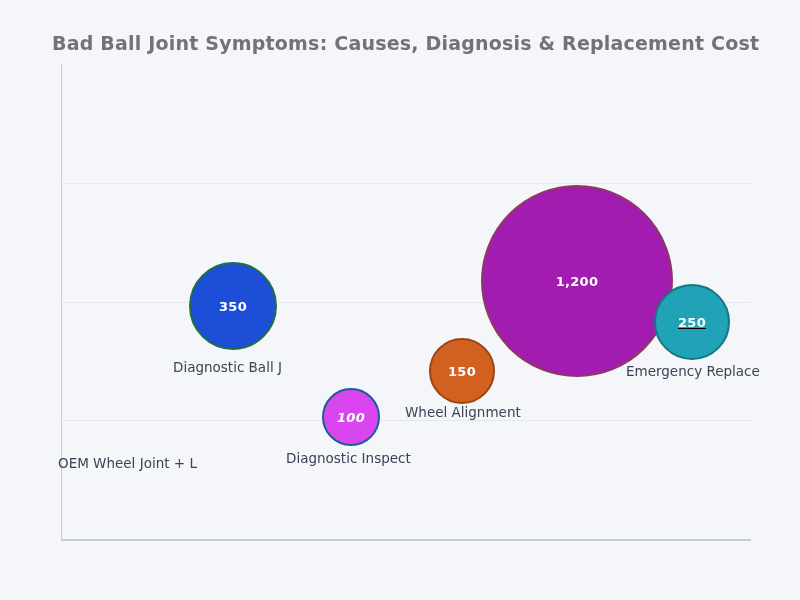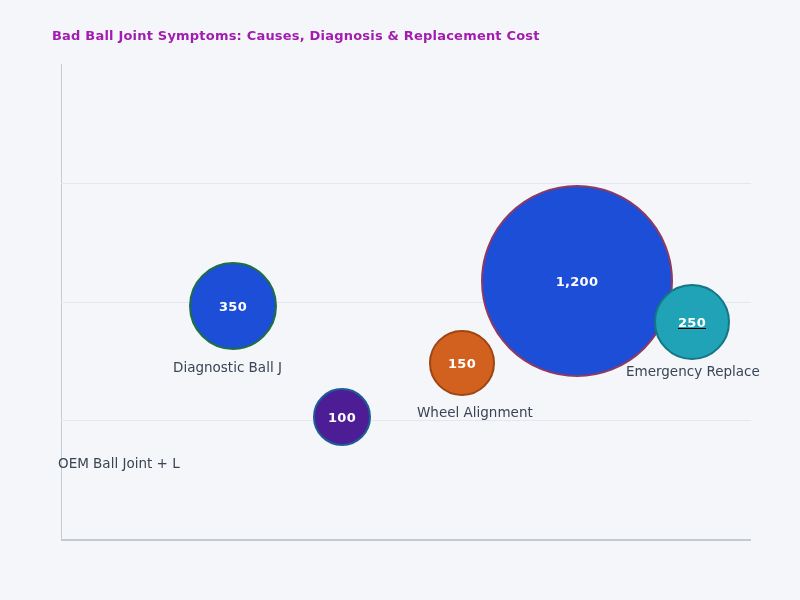--- a/index.html
+++ b/index.html
@@ -11,23 +11,23 @@
     height: 600px;
     background: #f4f6fa;
     font-family: "DejaVu Sans", "Liberation Sans", sans-serif;
     position: relative;
     overflow: hidden;
   }
   .chart-title {
     position: absolute;
     left: 52px;
     top: 19px;
-    font-size: 13px;
+    font-size: 19px;
     font-weight: bold;
-    color: #a21caf;
+    color: #737373;
     letter-spacing: 0.2px;
     white-space: nowrap;
   }
   .plot-area {
     position: absolute;
     left: 0; top: 0;
     width: 800px; height: 600px;
   }
   .y-axis {
     position: absolute;
@@ -84,34 +84,35 @@
 <div class="plot-area">
 
   <h1 class="chart-title">Bad Ball Joint Symptoms: Causes, Diagnosis &amp; Replacement Cost</h1>
 
   <div class="y-axis"></div>
   <div class="gridline g1"></div>
   <div class="gridline g2"></div>
   <div class="gridline g3"></div>
   <div class="x-axis"></div>
 
-  <div class="bubble" style="left: 481px; top: 185px; width: 192px; height: 192px; background: #1d4ed8; border-color: rgb(142, 58, 98); z-index: 1;">
+  <div class="bubble" style="left: 481px; top: 185px; width: 192px; height: 192px; background: #a21caf; border-color: rgb(142, 58, 98); z-index: 1;">
     <span class="bubble-value">1,200</span>
   </div>
   <div class="bubble" style="left: 189px; top: 262px; width: 88px; height: 88px; background: #1d4ed8; border-color: rgb(32, 112, 63); z-index: 2;">
     <span class="bubble-value">350</span>
   </div>
-  <div class="bubble" style="left: 429px; top: 330px; width: 66px; height: 66px; background: rgb(210, 97, 31); border-color: rgb(158, 69, 18); z-index: 3;">
+  <div class="bubble" style="left: 429px; top: 338px; width: 66px; height: 66px; background: rgb(210, 97, 31); border-color: rgb(158, 69, 18); z-index: 3;">
     <span class="bubble-value">150</span>
   </div>
-  <div class="bubble" style="left: 313px; top: 388px; width: 58px; height: 58px; background: #4c1d95; border-color: rgb(29, 93, 150); z-index: 3;">
+  <div class="bubble" style="left: 322px; top: 388px; width: 58px; height: 58px; background: #d946ef; border-color: rgb(29, 93, 150); z-index: 3; font-style: italic;">
     <span class="bubble-value">100</span>
   </div>
   <div class="bubble" style="left: 654px; top: 284px; width: 76px; height: 76px; background: rgb(32, 163, 182); border-color: rgb(20, 119, 133); z-index: 4; text-decoration: underline;">
     <span class="bubble-value">250</span>
   </div>
 
   <div class="bubble-label" style="left: 173px; top: 359px;">Diagnostic Ball J</div>
-  <div class="bubble-label" style="left: 58px; top: 455px;">OEM Ball Joint + L</div>
-  <div class="bubble-label" style="left: 405px; top: 404px; margin-left: 12px;">Wheel Alignment</div>
+  <div class="bubble-label" style="left: 58px; top: 455px;">OEM Wheel Joint + L</div>
+  <div class="bubble-label" style="left: 405px; top: 404px;">Wheel Alignment</div>
+  <div class="bubble-label" style="left: 286px; top: 450px;">Diagnostic Inspect</div>
   <div class="bubble-label" style="left: 626px; top: 363px;">Emergency Replace</div>
 
 </div>
 
 </body></html>

